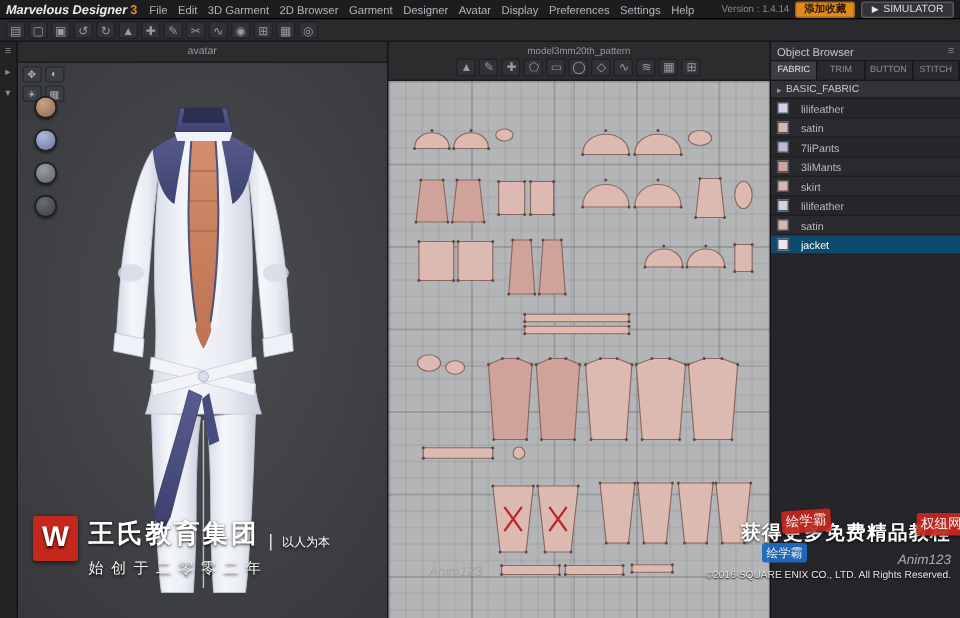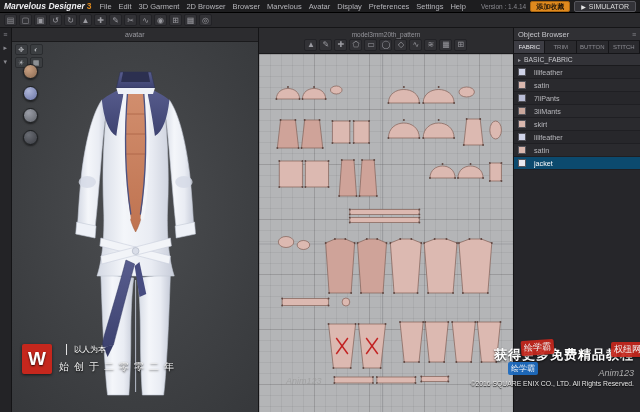--- a/index.html
+++ b/index.html
@@ -91,22 +91,22 @@
   <header class="menubar">
     <div class="logo">
       <span class="logo-main">Marvelous Designer</span>
       <span class="logo-ver">3</span>
     </div>
     <nav class="menus">
         <span class="menu-item">File</span>
         <span class="menu-item">Edit</span>
         <span class="menu-item">3D Garment</span>
         <span class="menu-item">2D Browser</span>
-        <span class="menu-item">Browser</span>
-        <span class="menu-item">Marvelous</span>
+        <span class="menu-item">Garment</span>
+        <span class="menu-item">Designer</span>
         <span class="menu-item">Avatar</span>
         <span class="menu-item">Display</span>
         <span class="menu-item">Preferences</span>
         <span class="menu-item">Settings</span>
         <span class="menu-item">Help</span>
       </nav>
     <div class="menubar-right">
       <span class="version">Version : 1.4.14</span>
       <button class="fav-btn">添加收藏</button>
       <button class="sim-btn">
@@ -578,20 +578,21 @@
         </div>
     </aside>
   </div>
 
   <div class="wm-brand">
     <div class="wm-logo">
         <span>W</span>
       </div>
     <div class="wm-brand-text">
       <div class="wm-row1">
+        <span class="wm-cn">王氏教育集团</span>
         <span class="wm-slogan">以人为本</span>
       </div>
       <div class="wm-sub">始创于二零零二年</div>
     </div>
   </div>
 
   <div class="wm-promo">
     <div class="wm-promo-text">获得更多免费精品教程</div>
     <span class="stamp stamp1">绘学霸</span>
     <span class="stamp stamp2">权纽网</span>

